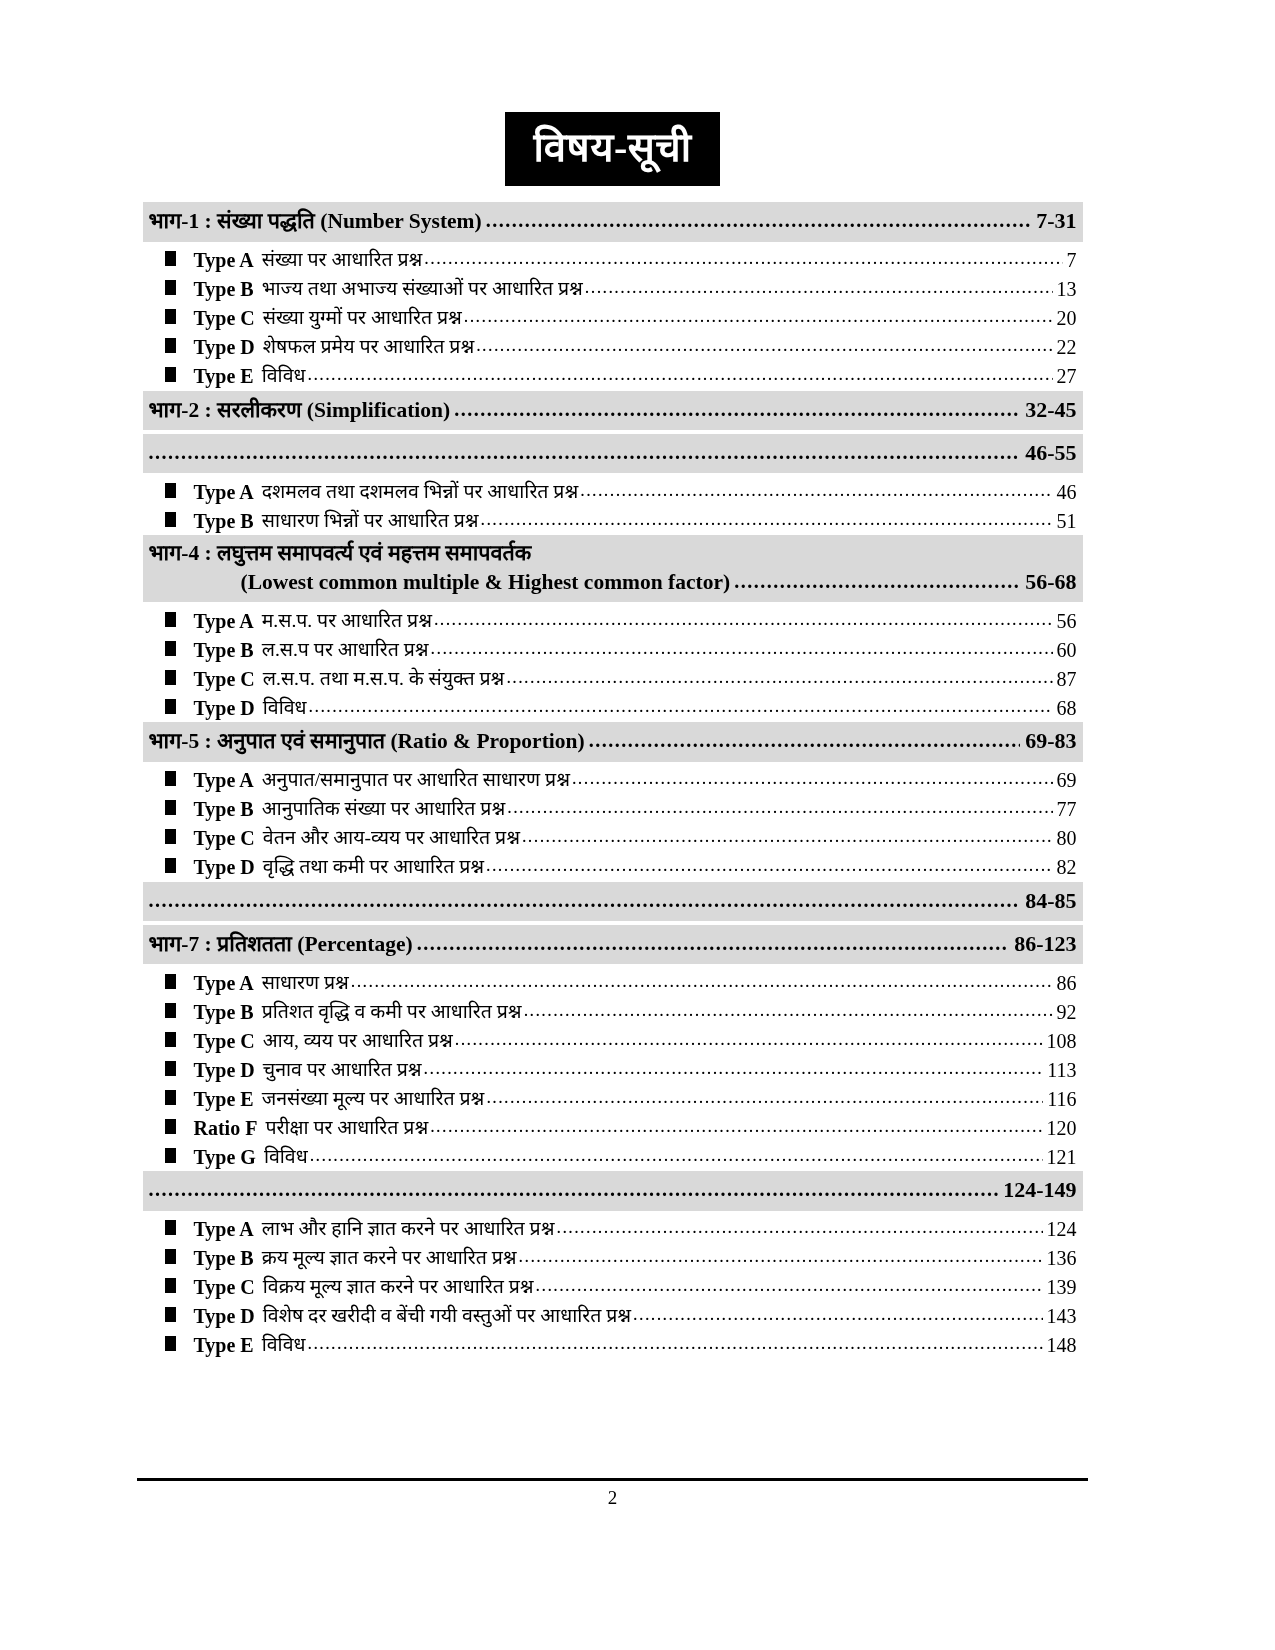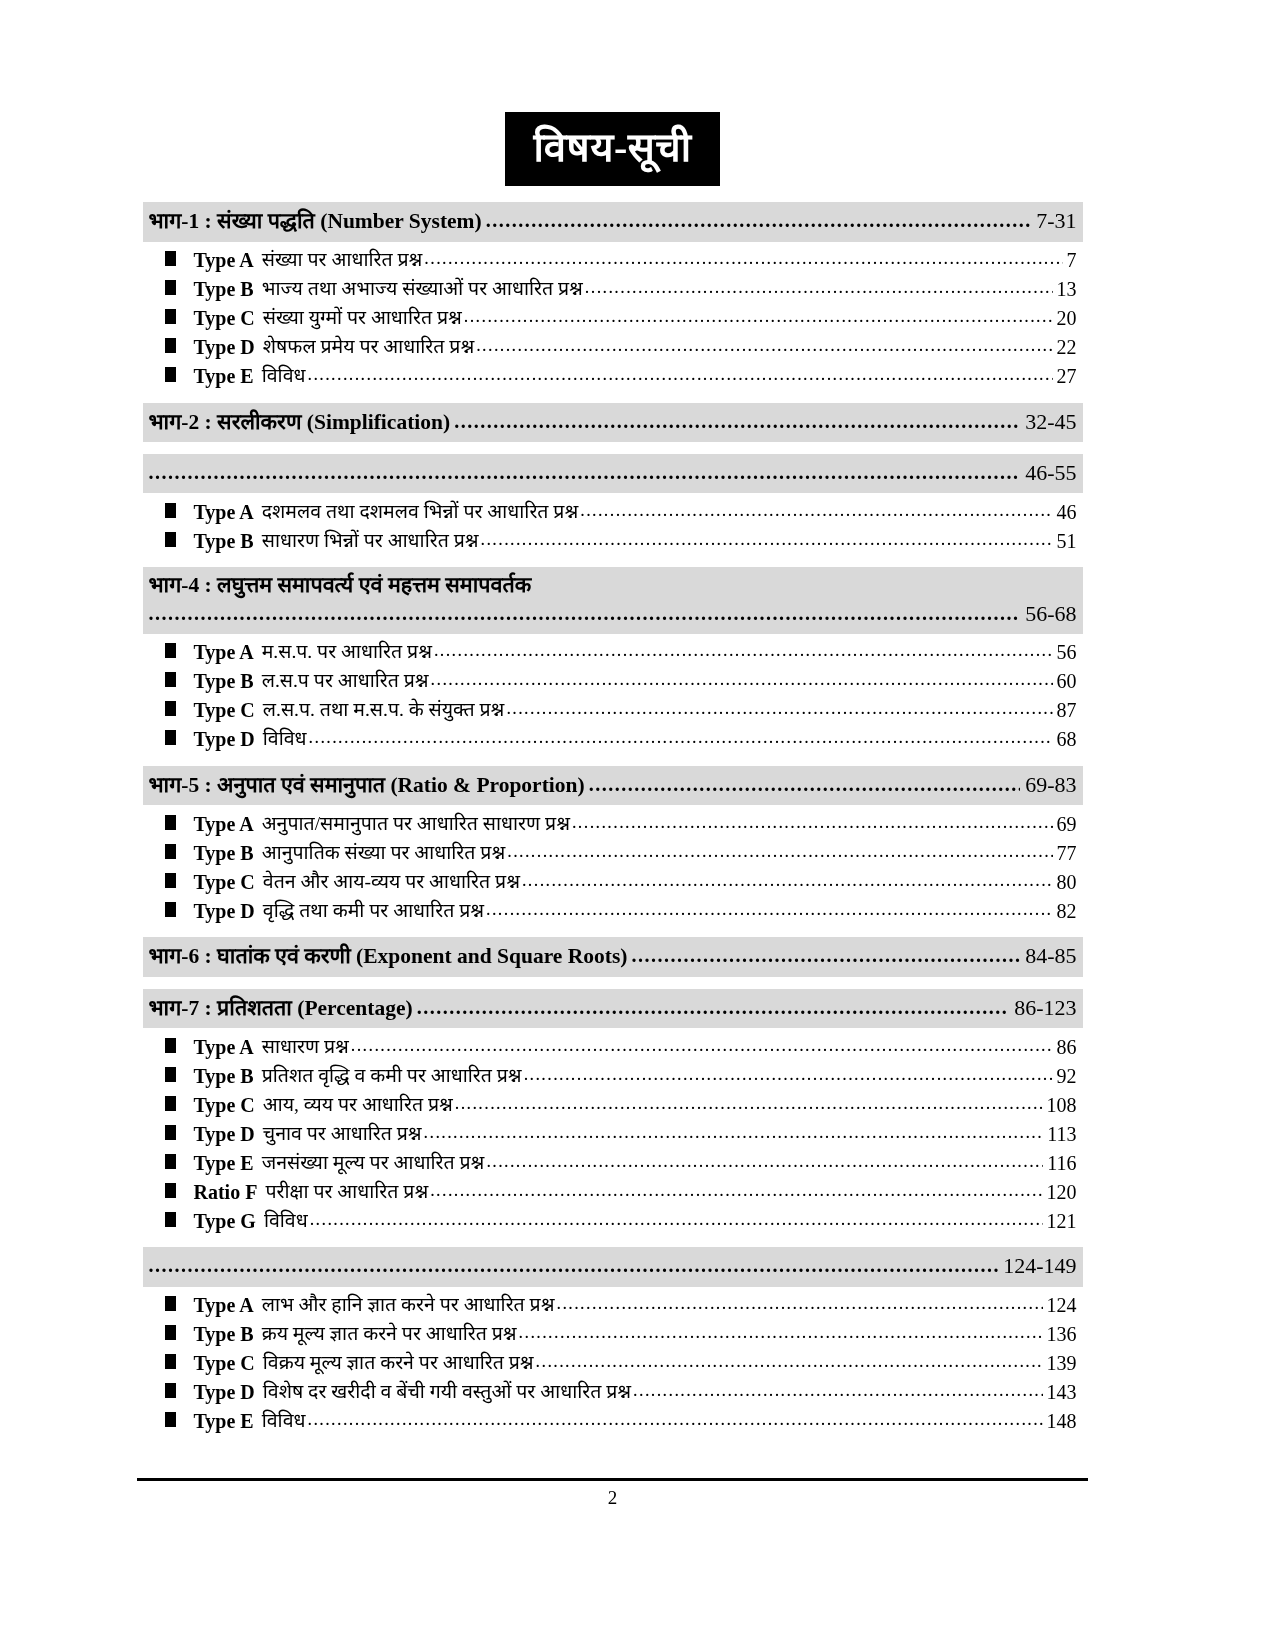--- a/index.html
+++ b/index.html
@@ -42,21 +42,20 @@
   
   .toc {
     margin: 14px auto 0 auto;
     width: 940px;
     box-sizing: border-box;
   }
 
   
   .sec {
     background: #d9d9d9;
-    margin-top: 12px;
     margin-bottom: 4px;
     padding: 5px 6px 6px 6px;
     box-sizing: border-box;
   }
   .sec.first { margin-top: 16px; }
 
   .sec-line {
     display: flex;
     align-items: baseline;
     width: 100%;
@@ -73,21 +72,21 @@
     flex: 1 1 auto;
     overflow: hidden;
     white-space: nowrap;
     letter-spacing: 1.5px;
     font-size: 20px;
     transform: translateY(-1px);
   }
   .sec-line .pages {
     flex: 0 0 auto;
     padding-left: 5px;
-    font-weight: normal;
+    font-weight: bold;
     font-size: 22px;
   }
   .sec-line.indented .sec-label {
     padding-left: 92px;
   }
 
   
   .type-row {
     display: flex;
     align-items: flex-start;
@@ -228,20 +227,21 @@
         <span class="type-code">Type B</span>
         <span class="type-title">साधारण भिन्नों पर आधारित प्रश्न</span>
         <span class="leader">................................................................................................................................................................................................................................................................</span>
         <span class="pages">51</span>
       </div>
       <div class="sec">
         <div class="sec-line">
           <span class="sec-label">भाग-4 :  लघुत्तम समापवर्त्य एवं महत्तम समापवर्तक</span>
         </div>
         <div class="sec-line indented">
+          <span class="sec-label">(Lowest common multiple &amp; Highest common factor)</span>
           <span class="leader">................................................................................................................................................................................................................................................................</span>
           <span class="pages">56-68</span>
         </div>
       </div>
       <div class="type-row">
         <span class="bullet"></span>
         <span class="type-code">Type A</span>
         <span class="type-title">म.स.प. पर आधारित प्रश्न</span>
         <span class="leader">................................................................................................................................................................................................................................................................</span>
         <span class="pages">56</span>
@@ -297,21 +297,20 @@
       </div>
       <div class="type-row">
         <span class="bullet"></span>
         <span class="type-code">Type D</span>
         <span class="type-title">वृद्धि तथा कमी पर आधारित प्रश्न</span>
         <span class="leader">................................................................................................................................................................................................................................................................</span>
         <span class="pages">82</span>
       </div>
       <div class="sec">
         <div class="sec-line">
-          <span class="sec-label">भाग-6 : घातांक एवं करणी (Exponent and Square Roots)</span>
           <span class="leader">................................................................................................................................................................................................................................................................</span>
           <span class="pages">84-85</span>
         </div>
       </div>
       <div class="sec">
         <div class="sec-line">
           <span class="sec-label">भाग-7 : प्रतिशतता (Percentage)</span>
           <span class="leader">................................................................................................................................................................................................................................................................</span>
           <span class="pages">86-123</span>
         </div>

